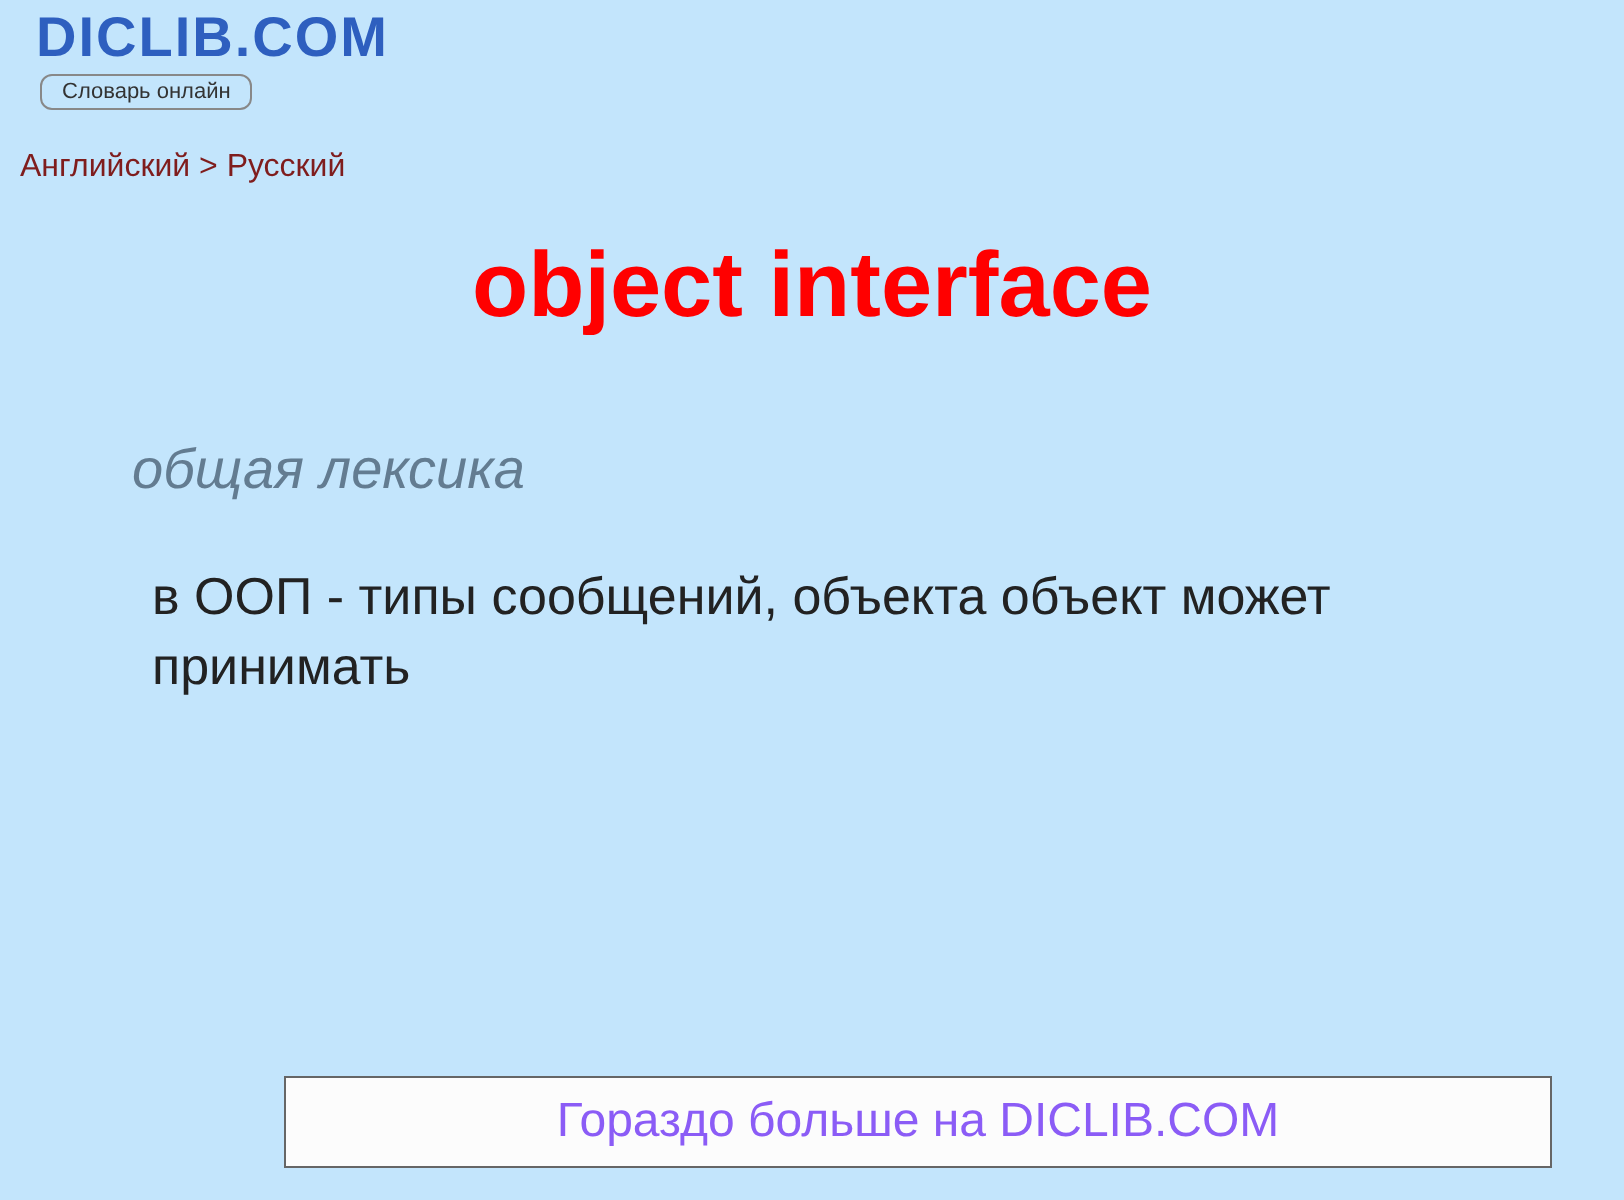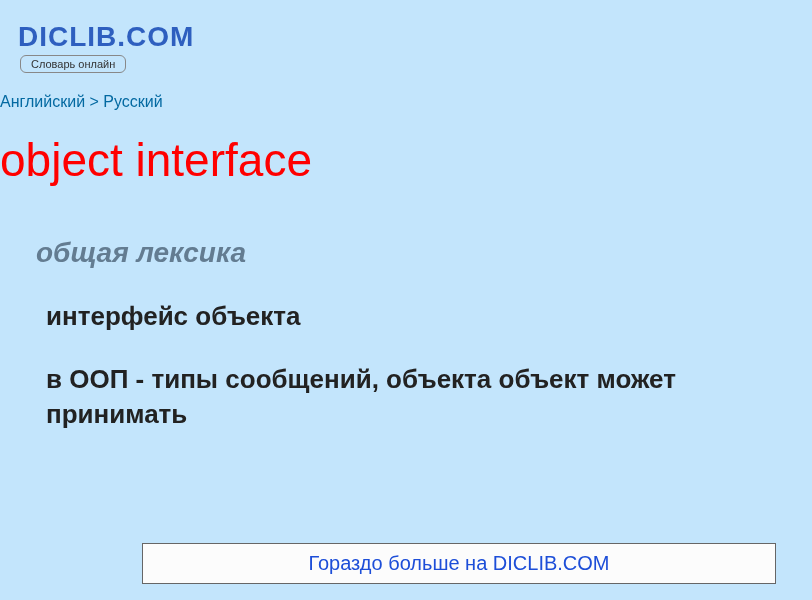--- a/index.html
+++ b/index.html
@@ -9,55 +9,55 @@
     }
     body {
       width: 812px;
       height: 600px;
       background: #c3e5fc;
       font-family: Arial, Helvetica, sans-serif;
       overflow: hidden;
       position: relative;
     }
     .header {
-      padding: 22px 0 0 18px;
+      padding: 4px 0 0 18px;
     }
     .site-title {
       font-size: 28px;
       font-weight: bold;
       color: #2E5FBF;
       letter-spacing: 1px;
       line-height: 1.1;
     }
     .tagline-box {
       border: 1px solid #888;
       border-radius: 6px;
       display: inline-block;
       padding: 2px 10px;
       margin-top: 2px;
       margin-left: 2px;
       font-size: 11px;
       color: #333;
       background: transparent;
     }
     .breadcrumb {
-      margin: 20px 0 0 0;
+      margin: 20px 0 0 10px;
       font-size: 16px;
-      color: #0369a1;
+      color: #7f1d1d;
     }
     .term-title {
+      text-align: center;
       font-size: 46px;
-      font-weight: normal;
+      font-weight: bold;
       color: #ff0000;
       margin-top: 22px;
       letter-spacing: 0px;
     }
     .content {
-      padding: 50px 50px 0 36px;
-      font-weight: bold;
+      padding: 50px 50px 0 66px;
     }
     .category-label {
       font-size: 28px;
       font-style: italic;
       color: #637C91;
       margin-bottom: 30px;
     }
     .definition {
       font-size: 26px;
       color: #222;
@@ -69,39 +69,38 @@
       position: absolute;
       bottom: 16px;
       left: 142px;
       right: 36px;
       border: 1px solid #666;
       background: #fcfcfc;
       text-align: center;
       padding: 8px 10px;
     }
     .footer-link a {
-      color: #1d4ed8;
+      color: #8b5cf6;
       text-decoration: none;
-      font-size: 20px;
+      font-size: 24px;
       margin-top: 34px;
     }
   </style>
 </head>
 <body>
 
 <div class="header">
   <div class="site-title">DICLIB.COM</div>
   <div class="tagline-box">Словарь онлайн</div>
 </div>
 
 <div class="breadcrumb">Английский &gt; Русский</div>
 
 <h1 class="term-title">object interface</h1>
 
 <div class="content">
   <div class="category-label">общая лексика</div>
-  <div class="definition">интерфейс объекта</div>
   <div class="definition">в ООП - типы сообщений, объекта объект может принимать</div>
 </div>
 
 <div class="footer-link">
   <a href="#">Гораздо больше на DICLIB.COM</a>
 </div>
 
 </body></html>

